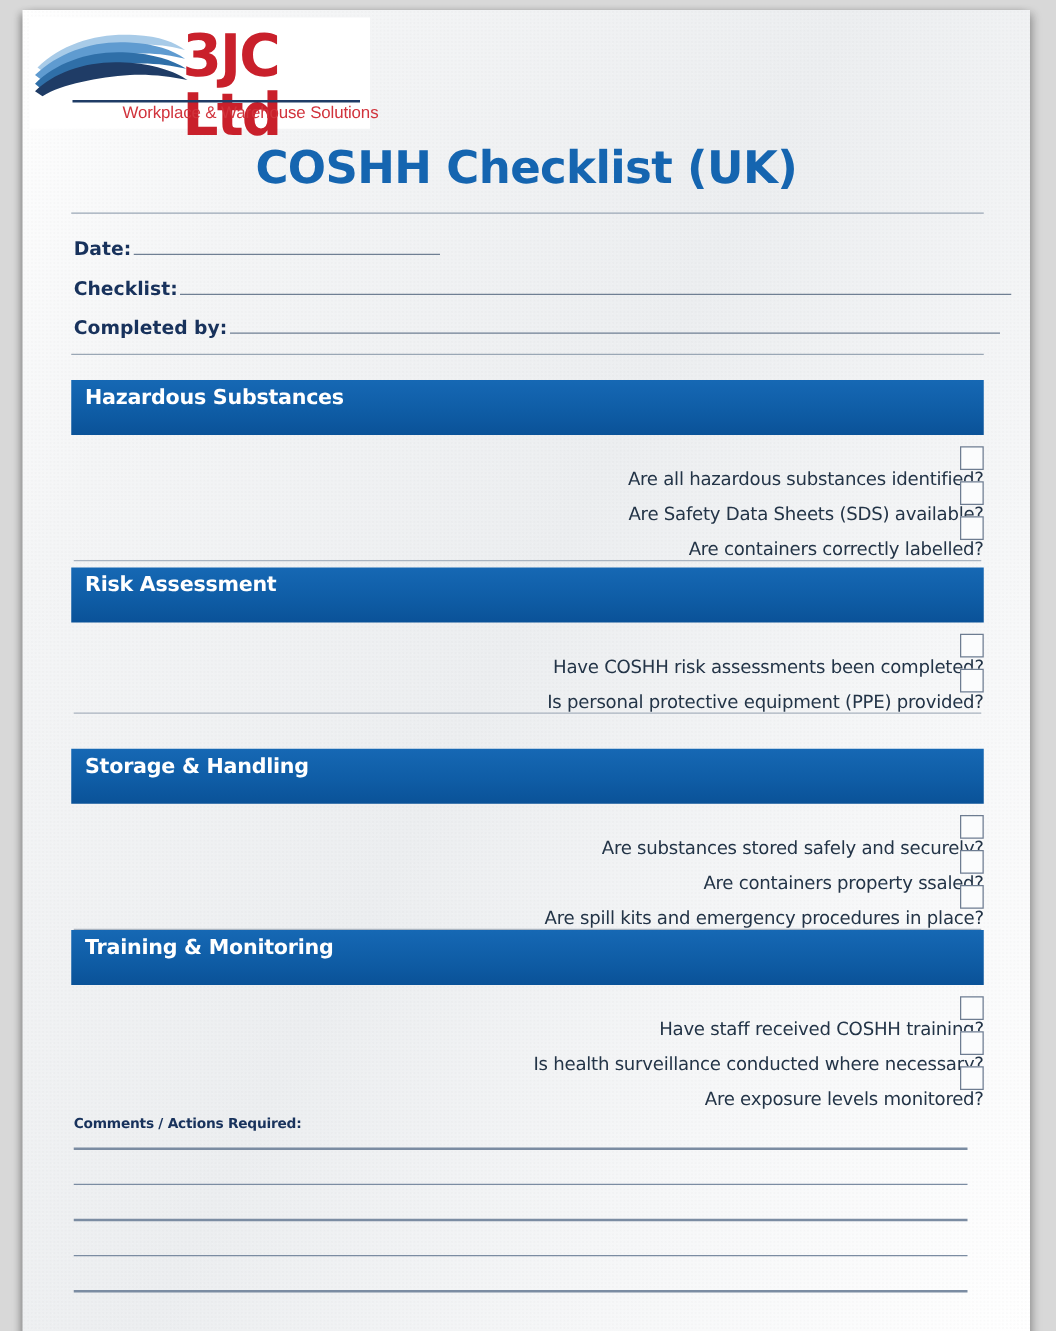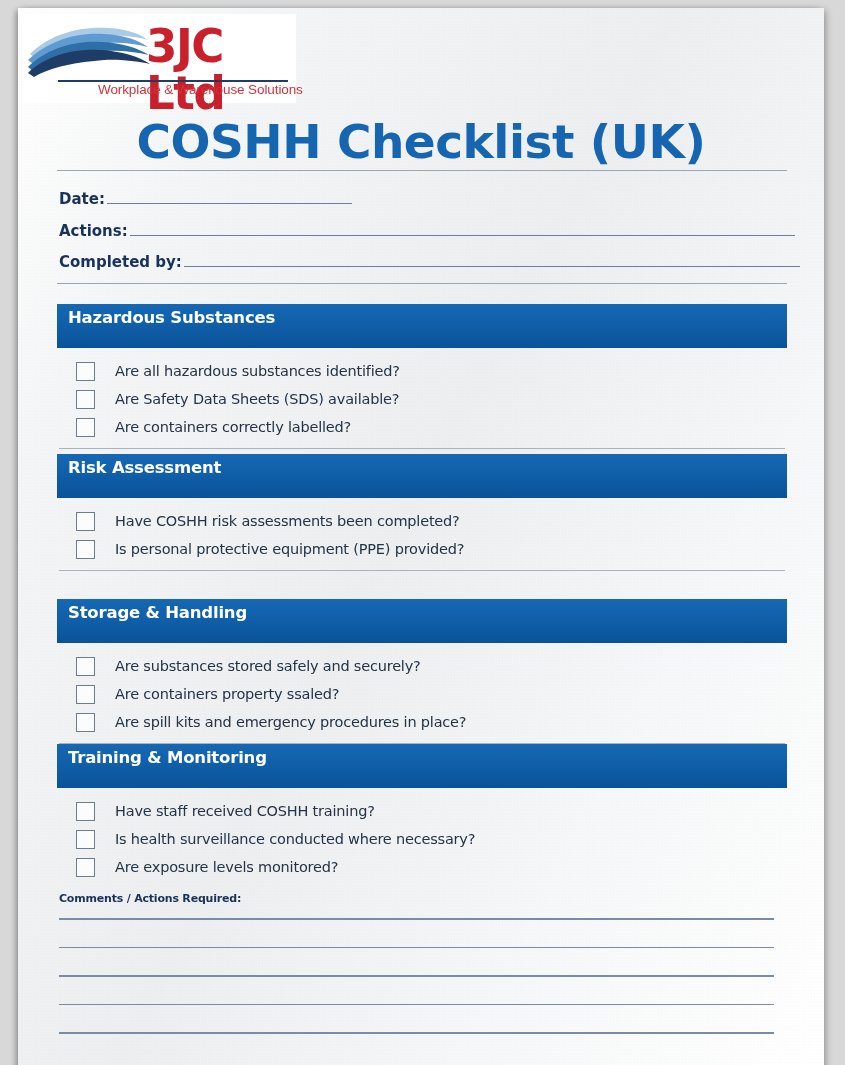--- a/index.html
+++ b/index.html
@@ -94,21 +94,21 @@
   }
 
   
   #doc-title {
     position: absolute;
     left: 0;
     right: 0;
     top: 106px;
     text-align: center;
     font-family: "DejaVu Sans", sans-serif;
-    font-size: 47px;
+    font-size: 36px;
     font-weight: 700;
     color: #1565b0;
     letter-spacing: -0.5px;
   }
   #title-rule {
     position: absolute;
     left: 39px;
     top: 162px;
     width: 730px;
     height: 1px;
@@ -160,22 +160,23 @@
     font-weight: 700;
     font-size: 16.5px;
     line-height: 28px;
     padding-left: 11px;
     box-sizing: border-box;
     letter-spacing: -0.2px;
   }
   .section-items { padding-top: 9px; }
   .check-row {
     display: flex;
-    align-items: center;
+    align-items: flex-end;
     height: 28px;
+    flex-direction: column;
   }
   .checkbox {
     width: 19px;
     height: 19px;
     box-sizing: border-box;
     border: 1.5px solid #6d7c91;
     background: #fbfcfd;
     margin-left: 19px;
     flex: 0 0 auto;
   }
@@ -235,21 +236,21 @@
       <div id="logo-tagline">Workplace &amp; Warehouse Solutions</div>
     </div>
 
     <div id="doc-title">COSHH Checklist (UK)</div>
     <div id="title-rule"></div>
 
     <div class="meta-row" id="meta-date">
       <span class="meta-label">Date:</span><span class="meta-line"></span>
     </div>
     <div class="meta-row" id="meta-loc">
-      <span class="meta-label">Actions:</span><span class="meta-line"></span>
+      <span class="meta-label">Checklist:</span><span class="meta-line"></span>
     </div>
     <div class="meta-row" id="meta-comp">
       <span class="meta-label">Completed by:</span><span class="meta-line"></span>
     </div>
     <div id="meta-bottom-rule"></div>
 
     <div class="section" id="sec-0">
       <div class="section-header">Hazardous Substances</div>
       <div class="section-items">
         <div class="check-row">

